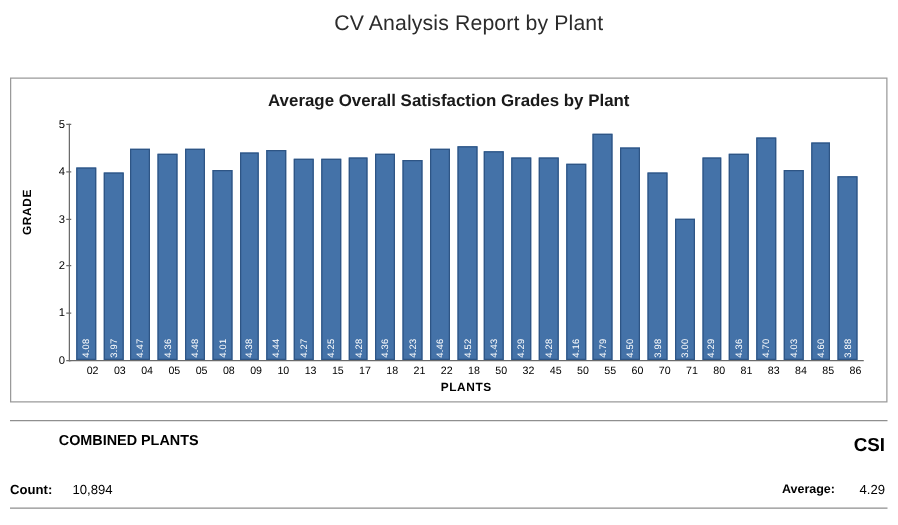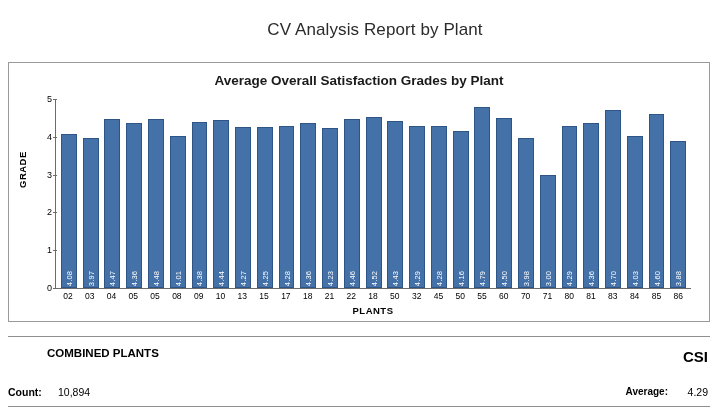--- a/index.html
+++ b/index.html
@@ -19,21 +19,21 @@
     width: 718px;
     height: 420px;
     position: relative;
   }
 
   
   .report-title {
     text-align: center;
     font-size: 17px;
     color: #2b2b2b;
-    padding-top: 20px;
+    padding-top: 9px;
     letter-spacing: 0.1px;
     margin-left: 32px;
   }
   .date-range {
     text-align: center;
     font-size: 11px;
     color: #2b2b2b;
     margin-top: 8px;
   }
   .date-range .bold {
@@ -152,21 +152,21 @@
     left: 46px;
     top: 198px;
     width: 636px;
     display: flex;
     justify-content: space-between;
     padding: 0 2px;
     box-sizing: border-box;
   }
   .x-label {
     flex: 1 1 0;
-    text-align: center;
+    text-align: right;
     font-size: 8.5px;
     color: #000;
   }
   .x-axis-title {
     position: absolute;
     left: 46px;
     top: 212px;
     width: 636px;
     text-align: center;
     font-size: 9.5px;

